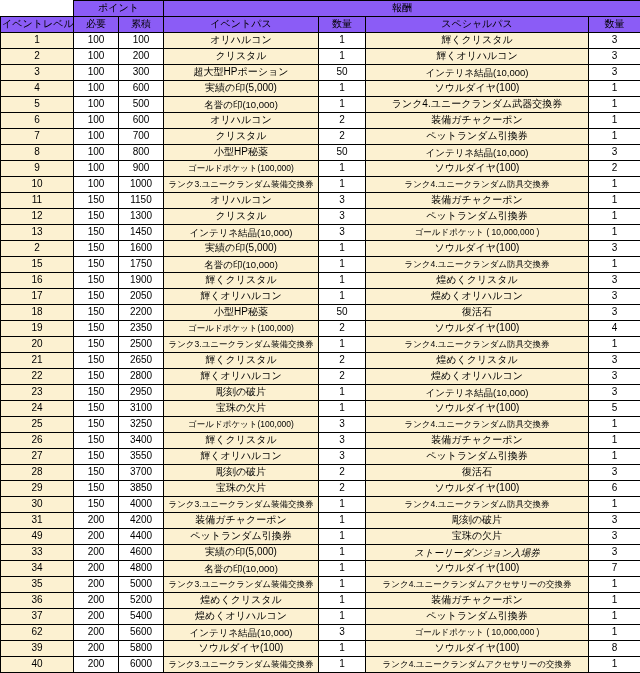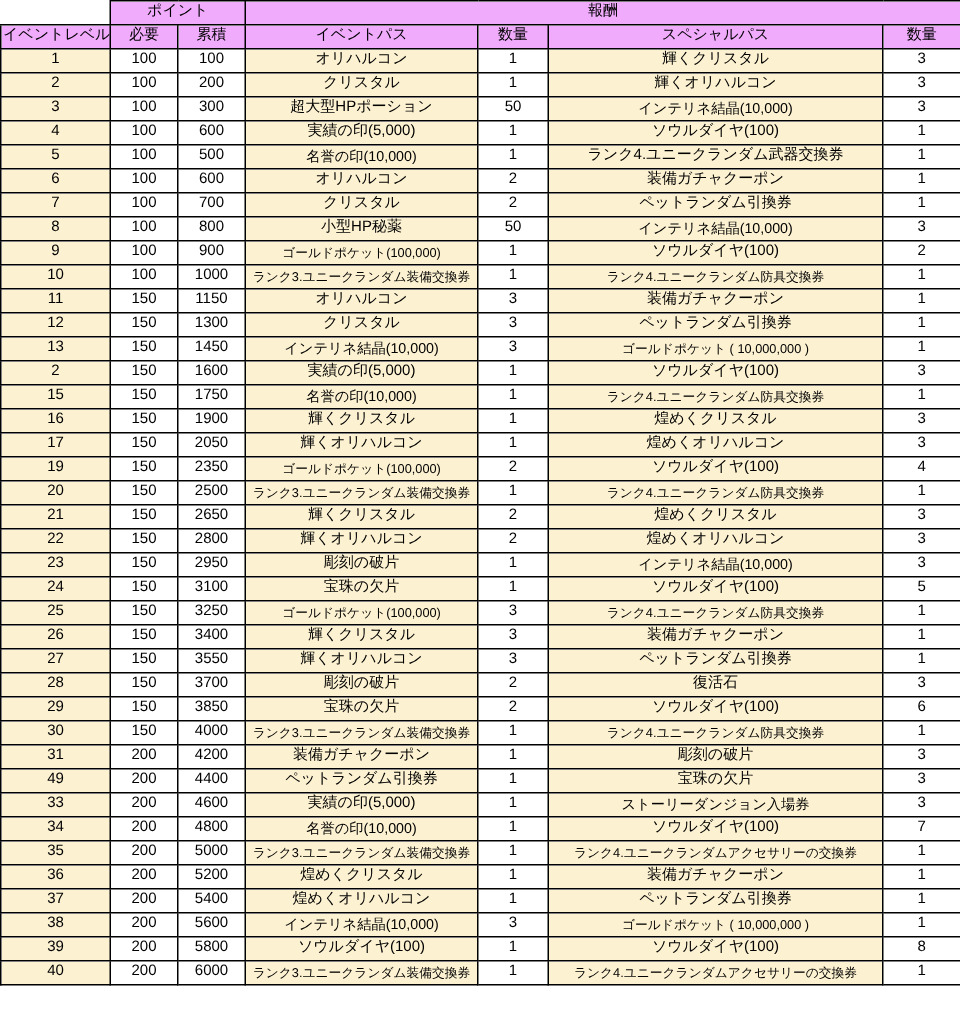--- a/index.html
+++ b/index.html
@@ -19,21 +19,21 @@
     height: 16px;
     padding: 0 1px;
     text-align: center;
     vertical-align: middle;
     font-size: 10px;
     font-weight: normal;
     line-height: 1.05;
     white-space: nowrap;
     overflow: hidden;
   }
-  .reward thead th { background: #f0abfc; }
+  .reward thead th { background: #8b5cf6; }
   .reward th.corner {
     background: #ffffff;
     border-top: 1px solid #fff;
     border-left: 1px solid #fff;
   }
   .cream { background: #FCF1D1; }
   .white { background: #FFFFFF; }
 </style>
 </head>
 <body>
@@ -212,20 +212,29 @@
       <tr>
         <td class="cream">17</td>
         <td class="white">150</td>
         <td class="white">2050</td>
         <td class="cream">輝くオリハルコン</td>
         <td class="white">1</td>
         <td class="cream">煌めくオリハルコン</td>
         <td class="white">3</td>
       </tr>
       <tr>
+        <td class="cream">18</td>
+        <td class="white">150</td>
+        <td class="white">2200</td>
+        <td class="cream">小型HP秘薬</td>
+        <td class="white">50</td>
+        <td class="cream">復活石</td>
+        <td class="white">3</td>
+      </tr>
+      <tr>
         <td class="cream">19</td>
         <td class="white">150</td>
         <td class="white">2350</td>
         <td class="cream" style="font-size: 8.5px;">ゴールドポケット(100,000)</td>
         <td class="white">2</td>
         <td class="cream">ソウルダイヤ(100)</td>
         <td class="white">4</td>
       </tr>
       <tr>
         <td class="cream">20</td>
@@ -343,21 +352,21 @@
         <td class="white">1</td>
         <td class="cream">宝珠の欠片</td>
         <td class="white">3</td>
       </tr>
       <tr>
         <td class="cream">33</td>
         <td class="white">200</td>
         <td class="white">4600</td>
         <td class="cream">実績の印(5,000)</td>
         <td class="white">1</td>
-        <td class="cream" style="font-size: 9.5px;">ストーリーダンジョン入場券</td>
+        <td class="cream" style="font-size: 9.5px; font-style: italic;">ストーリーダンジョン入場券</td>
         <td class="white">3</td>
       </tr>
       <tr>
         <td class="cream">34</td>
         <td class="white">200</td>
         <td class="white">4800</td>
         <td class="cream" style="font-size: 9.5px;">名誉の印(10,000)</td>
         <td class="white">1</td>
         <td class="cream">ソウルダイヤ(100)</td>
         <td class="white">7</td>
@@ -383,21 +392,21 @@
       <tr>
         <td class="cream">37</td>
         <td class="white">200</td>
         <td class="white">5400</td>
         <td class="cream">煌めくオリハルコン</td>
         <td class="white">1</td>
         <td class="cream">ペットランダム引換券</td>
         <td class="white">1</td>
       </tr>
       <tr>
-        <td class="cream">38</td>
+        <td class="cream">62</td>
         <td class="white">200</td>
         <td class="white">5600</td>
         <td class="cream" style="font-size: 9.5px;">インテリネ結晶(10,000)</td>
         <td class="white">3</td>
         <td class="cream" style="font-size: 8.5px;">ゴールドポケット ( 10,000,000 )</td>
         <td class="white">1</td>
       </tr>
       <tr>
         <td class="cream">39</td>
         <td class="white">200</td>

